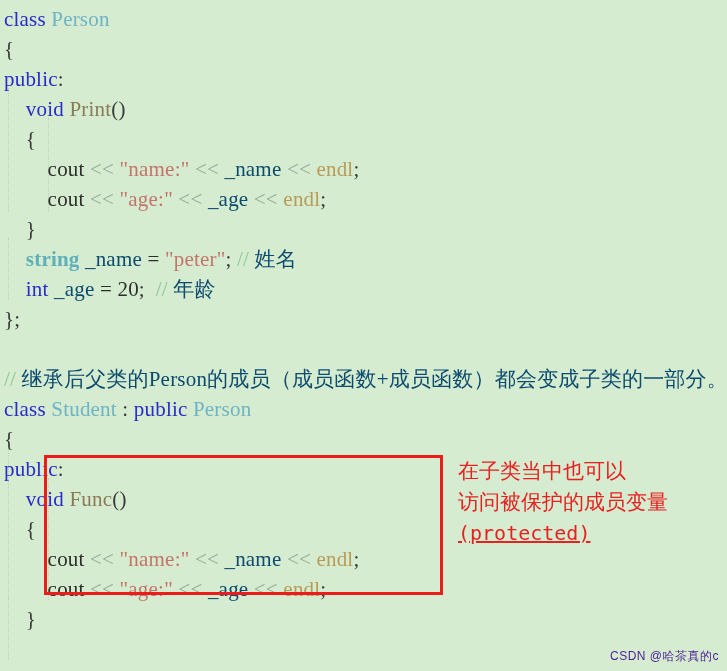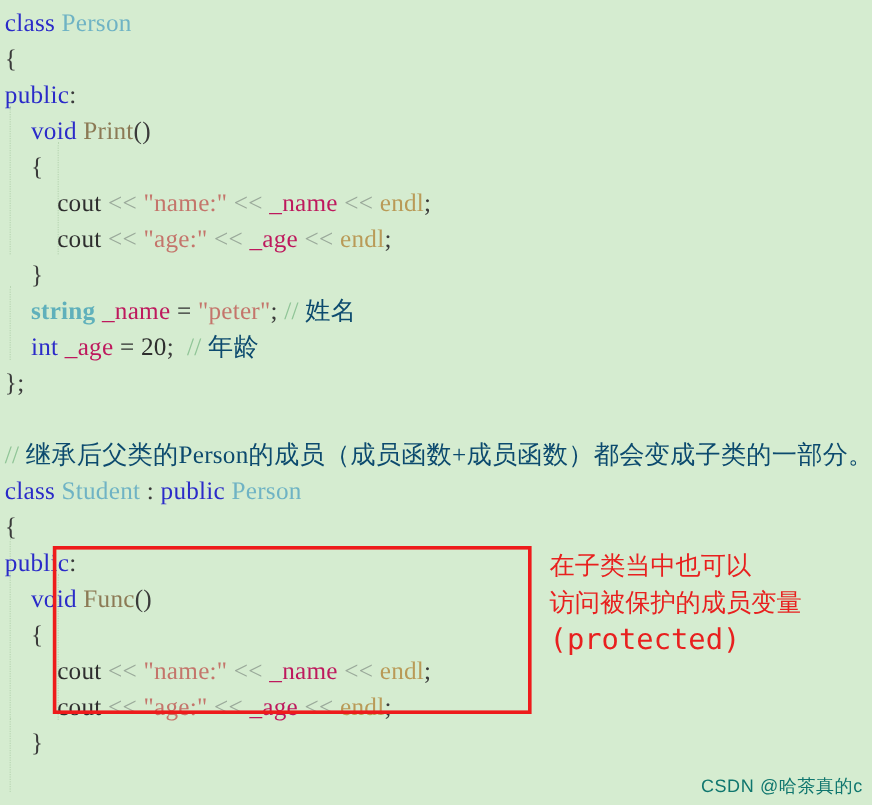--- a/index.html
+++ b/index.html
@@ -44,21 +44,21 @@
 
   
   .kw      { color: #2b2bc9; }          
   .type    { color: #6fb3c4; }          
   .stype   { color: #5fb0bb; font-weight: bold; }          
   .plain   { color: #2e2e2e; margin-top: 16px; }          
   .punct   { color: #3a3a3a; }          
   .op      { color: #9aa99a; }          
   .str     { color: #c4756b; }          
   .fn      { color: #8c7a55; }          
-  .id      { color: #be185d; }          
+  .id      { color: #0c4a6e; }          
   .endl    { color: #b99a57; }          
   .cmt     { color: #0c4a6e; }          
   .cmt-dim { color: #8fc496; }          
   .num     { color: #2e2e2e; }
 
   
   #red-box {
     position: absolute;
     left: 44px;
     top: 455px;
@@ -76,31 +76,32 @@
     top: 456px;
     width: 262px;
     color: #e8201f;
     font-family: "Liberation Serif", "DejaVu Serif", serif;
     font-size: 21px;
     line-height: 31px;
     white-space: pre;
   }
   #annotation .mono {
     font-family: "DejaVu Sans Mono", "Liberation Mono", monospace;
-    font-size: 24px;
+    font-size: 20px;
+    text-decoration: underline;
   }
 
   
   #watermark {
     position: absolute;
     right: 8px;
     bottom: 6px;
-    color: #0f766e;
+    color: #4c1d95;
     font-family: "Liberation Sans", sans-serif;
-    font-size: 15px;
+    font-size: 12px;
     letter-spacing: 0.5px;
     white-space: pre;
   }
 </style>
 </head>
 <body>
 
 <div id="page">
 
   <div class="guide" style="left:8px;  top:88px;  height:124px;"></div>

